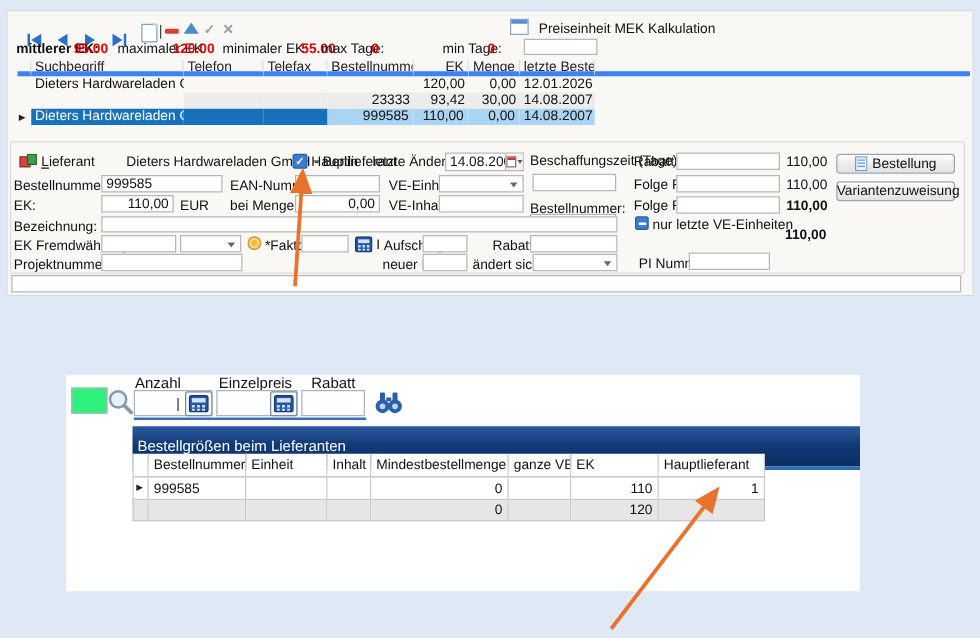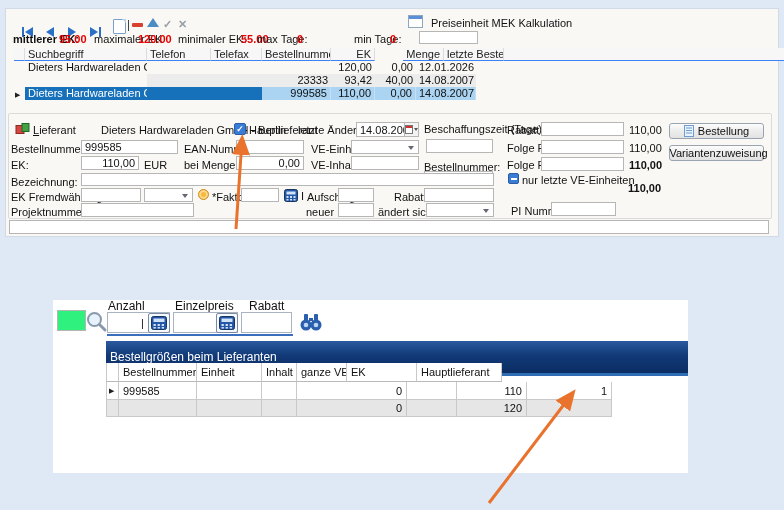--- a/index.html
+++ b/index.html
@@ -26,21 +26,21 @@
   .cursorbar{position:absolute;width:1px;height:11px;background:#444;}
   .minus{position:absolute;width:11px;height:4px;background:#d8412f;border-radius:1px;}
   .sortup{position:absolute;width:0;height:0;border-left:6px solid transparent;border-right:6px solid transparent;border-bottom:9px solid #4b8cc4;}
   .glyph{position:absolute;font-size:11px;font-weight:bold;color:#9aa0a8;line-height:12px;}
   .formicon{position:absolute;width:15px;height:13px;background:#fff;border:1px solid #8fa6c0;box-sizing:border-box;}
   .formicon::before{content:"";display:block;height:3px;background:#5b8fd6;}
   .coin{position:absolute;width:11px;height:11px;border-radius:50%;background:#f6b93f;border:1px solid #d08a20;box-shadow:inset 0 0 0 2px #fcd98a;box-sizing:border-box;}
   
   .g-row{position:absolute;left:8px;display:flex;height:13px;line-height:13px;font-size:11px;}
   .g-cell{box-sizing:border-box;padding:0 3px;white-space:nowrap;overflow:hidden;}
-  .g-head .g-cell{background:#f7f7f7;border-right:1px solid #dcdcdc;border-bottom:1px solid #3b82f6;color:#222;}
+  .g-head .g-cell{background:#f7f7f7;border-right:1px solid #dcdcdc;border-bottom:4px solid #3b82f6;color:#222;}
   .g-cell.num{text-align:right;}
   .sel-dark{background:#1770ba;color:#fff;}
   .sel-light{background:#aad4f2;color:#111;border-right:1px solid #c4e0f4;}
   .alt{background:#ececec;}
   .marker::after{content:"▶";font-size:7px;line-height:13px;color:#222;}
   .groupbox{position:absolute;border:1px solid #dadada;border-radius:2px;}
   .legend{position:absolute;background:#f9f8f5;padding:0 3px;font-size:11px;white-space:nowrap;}
   .ul-first::first-letter{text-decoration:underline;}
   
   .panel{position:absolute;left:53px;top:300px;width:635px;height:173px;background:#fff;}
@@ -99,21 +99,21 @@
     <span class="lbl" style="left:348px;top:24px;">min Tage:</span>
     <span class="lbl red" style="left:384px;top:24px;">0</span>
 
     <div class="g-row g-head" style="top:39px;">
       <div class="g-cell" style="width:11px;"></div>
       <div class="g-cell" style="width:122px;">Suchbegriff</div>
       <div class="g-cell" style="width:64px;">Telefon</div>
       <div class="g-cell" style="width:51px;">Telefax</div>
       <div class="g-cell num" style="width:69px;">Bestellnummer</div>
       <div class="g-cell num" style="width:44px;">EK</div>
-      <div class="g-cell num" style="width:41px;margin-left:28px;">Menge</div>
+      <div class="g-cell num" style="width:41px;">Menge</div>
       <div class="g-cell" style="width:60px;">letzte Bestellung</div>
       <div class="g-cell" style="width:300px;border-right:none;"></div>
     </div>
 
     <div class="g-row" style="top:52px;">
       <div class="g-cell" style="width:11px;"></div>
       <div class="g-cell" style="width:122px;">Dieters Hardwareladen GmbH - Berlin</div>
       <div class="g-cell" style="width:64px;"></div>
       <div class="g-cell" style="width:51px;"></div>
       <div class="g-cell num" style="width:69px;"></div>
@@ -122,21 +122,21 @@
       <div class="g-cell" style="width:60px;">12.01.2026</div>
     </div>
 
     <div class="g-row" style="top:65px;">
       <div class="g-cell" style="width:11px;"></div>
       <div class="g-cell alt" style="width:122px;margin-top:30px;">Software - Kassel</div>
       <div class="g-cell alt" style="width:64px;"></div>
       <div class="g-cell alt" style="width:51px;"></div>
       <div class="g-cell alt num" style="width:69px;">23333</div>
       <div class="g-cell alt num" style="width:44px;">93,42</div>
-      <div class="g-cell alt num" style="width:41px;">40,00</div>
+      <div class="g-cell alt num" style="width:41px;">30,00</div>
       <div class="g-cell alt" style="width:60px;">14.08.2007</div>
     </div>
 
     <div class="g-row" style="top:78px;">
       <div class="g-cell marker" style="width:11px;padding:0 1px;"></div>
       <div class="g-cell sel-dark" style="width:122px;">Dieters Hardwareladen GmbH - Berlin</div>
       <div class="g-cell sel-dark" style="width:64px;"></div>
       <div class="g-cell sel-dark" style="width:51px;"></div>
       <div class="g-cell sel-light num" style="width:69px;">999585</div>
       <div class="g-cell sel-light num" style="width:44px;">110,00</div>
@@ -320,20 +320,21 @@
 
   <div class="titlebar" style="left:106px;top:341px;width:582px;height:19px;">
       <span>Bestellgrößen beim Lieferanten</span>
     </div>
 
   <div class="bt-row bt-head" style="top:363px;height:19px;">
     <div class="bt-cell bt-first" style="width:13px;"></div>
     <div class="bt-cell" style="width:78px;">Bestellnummer</div>
     <div class="bt-cell" style="width:65px;">Einheit</div>
     <div class="bt-cell" style="width:35px;">Inhalt</div>
+    <div class="bt-cell" style="width:110px;">Mindestbestellmenge</div>
     <div class="bt-cell" style="width:50px;">ganze VE</div>
     <div class="bt-cell" style="width:70px;">EK</div>
     <div class="bt-cell" style="width:85px;">Hauptlieferant</div>
   </div>
   <div class="bt-row" style="top:382px;height:18px;">
     <div class="bt-cell bt-first marker" style="width:13px;padding:0 2px;"></div>
     <div class="bt-cell" style="width:78px;">999585</div>
     <div class="bt-cell" style="width:65px;"></div>
     <div class="bt-cell" style="width:35px;"></div>
     <div class="bt-cell num" style="width:110px;">0</div>

